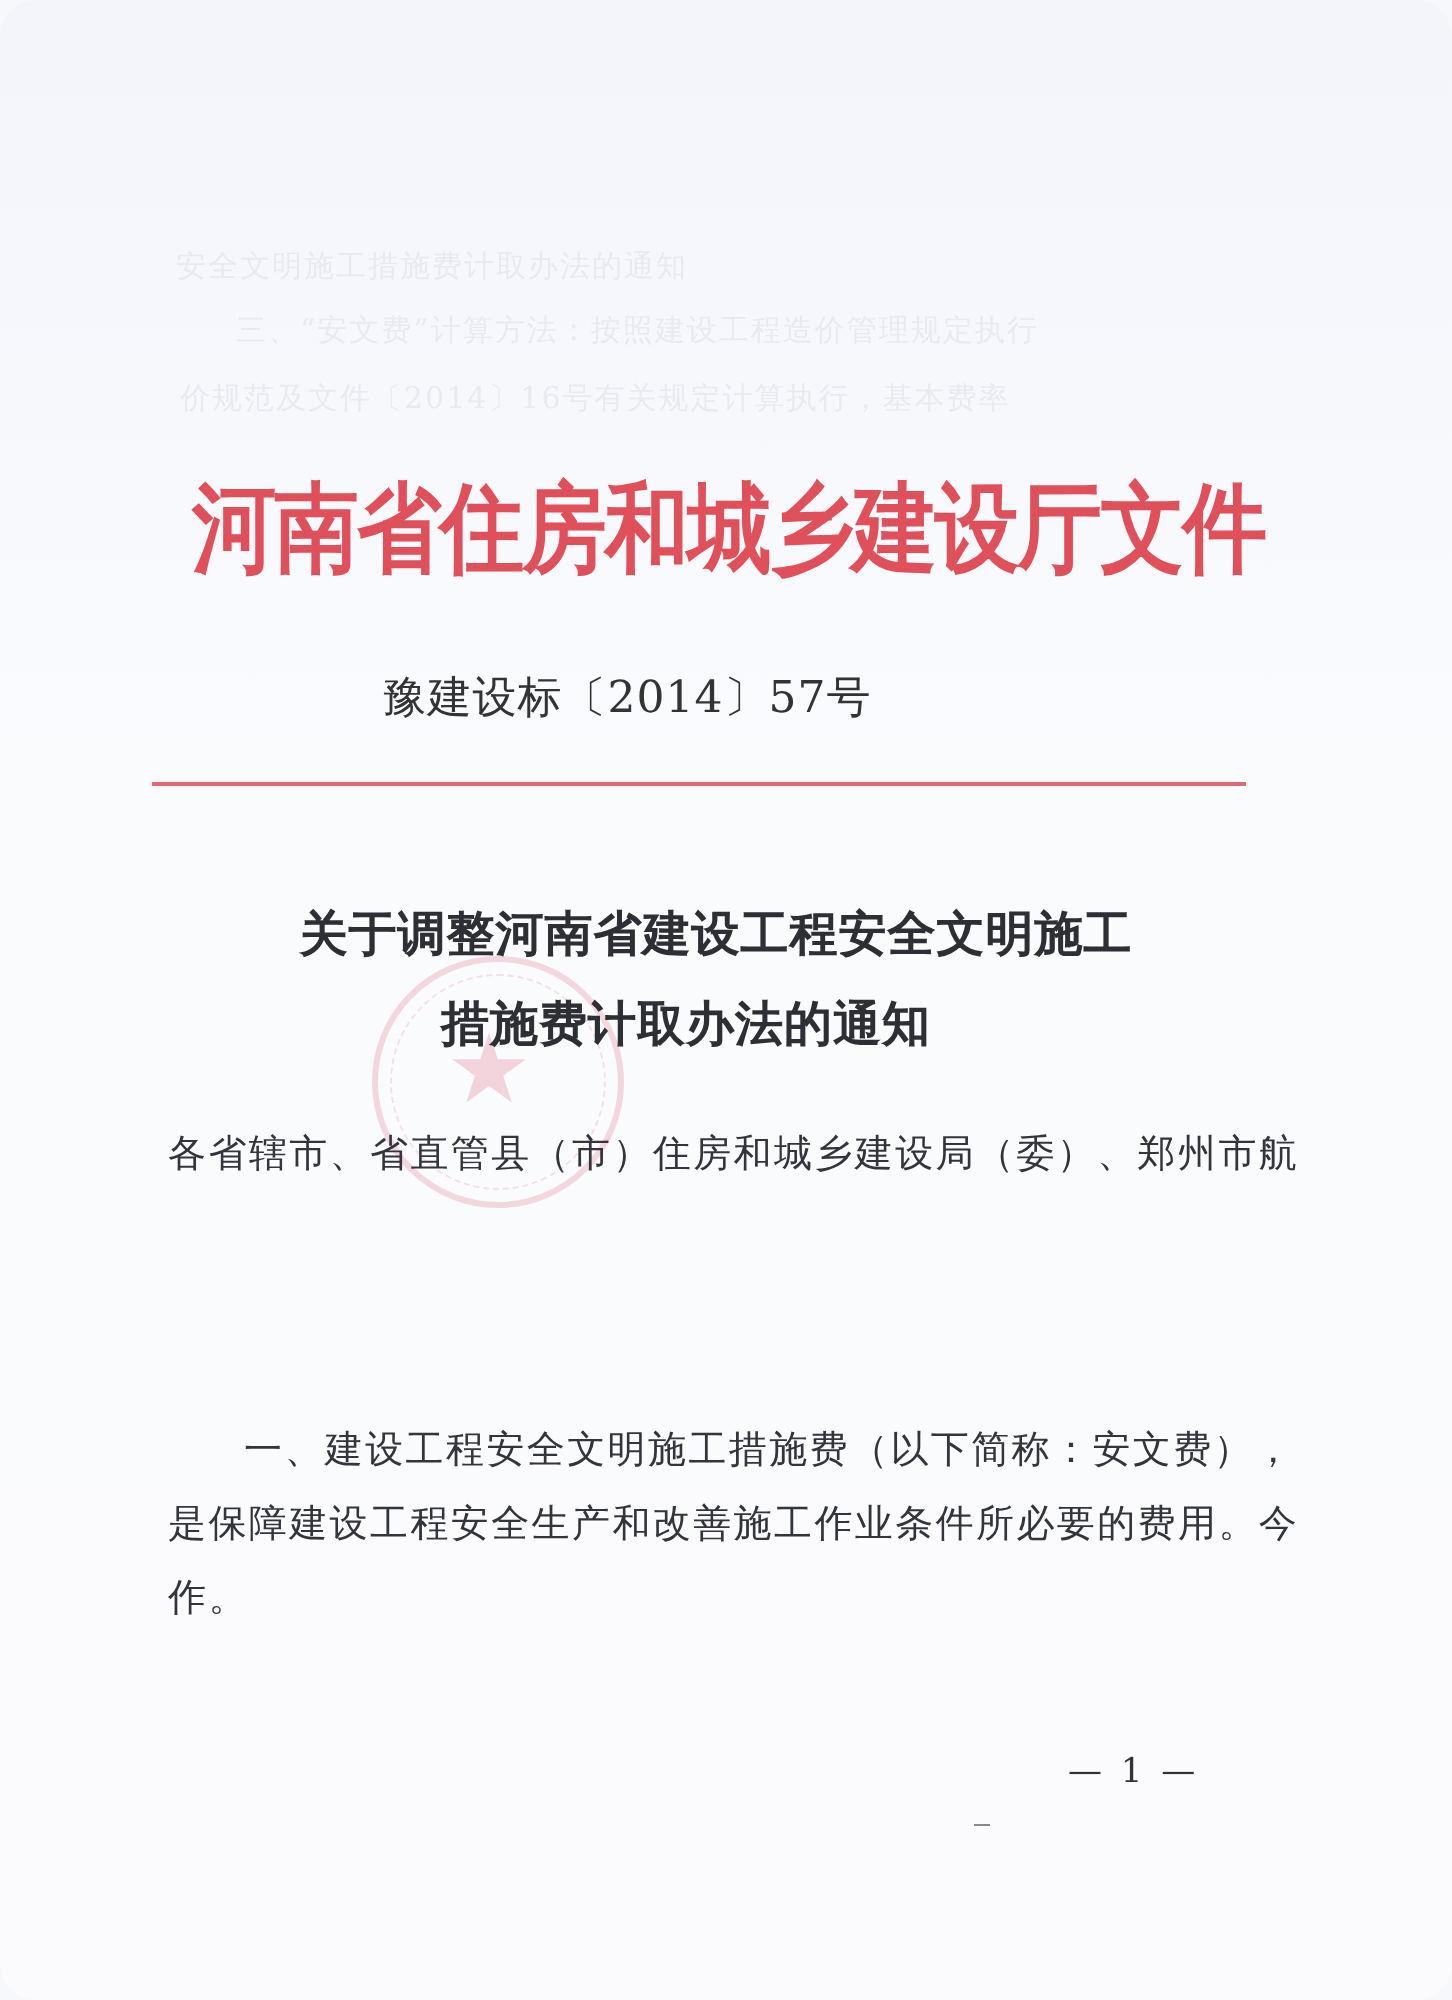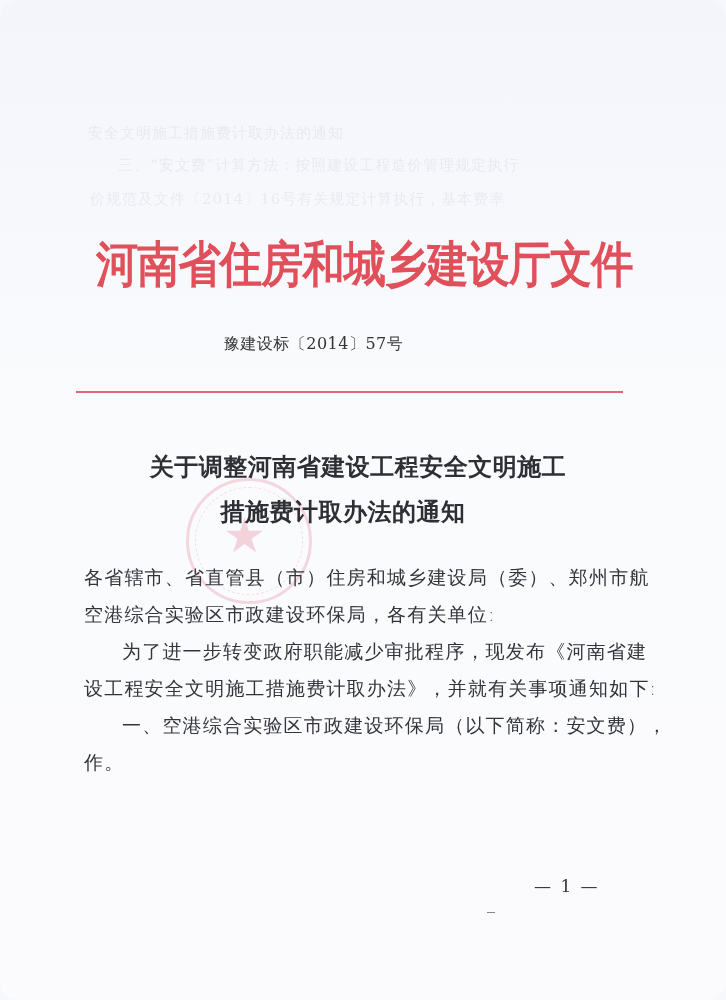--- a/index.html
+++ b/index.html
@@ -17,21 +17,21 @@
   
   .bleed { position: absolute; color: rgba(120,120,140,0.10); font-size: 15px; white-space: nowrap; letter-spacing: 1px; }
   .header-title {
     position: absolute; left: 96px; top: 232px; width: 540px;
     color: #e0505a; font-size: 49px; font-weight: bold; letter-spacing: -1px;
     font-family: "DejaVu Serif", "Liberation Serif", serif;
     white-space: nowrap; transform: scaleX(0.86); transform-origin: left center;
   }
   .doc-number {
     position: absolute; left: 0; width: 627px; top: 334px; text-align: center;
-    font-size: 16px; color: #333; letter-spacing: 0.5px;
+    font-size: 22px; color: #333; letter-spacing: 0.5px;
   }
   .red-rule {
     position: absolute; left: 76px; top: 391px; width: 547px; height: 2px;
     background: #e46672;
   }
   .title-line {
     position: absolute; left: 0; width: 726px; text-align: center;
     font-size: 24px; font-weight: bold; color: #2e2e35; letter-spacing: 0.5px;
     font-family: "DejaVu Sans", "Liberation Sans", sans-serif;
   }
@@ -81,29 +81,25 @@
   <div class="stamp">
     <div class="ring"></div>
     <div class="star">★</div>
   </div>
 
   <div class="title-line t1">关于调整河南省建设工程安全文明施工</div>
   <div class="title-line t2">措施费计取办法的通知</div>
 
   <div class="para" style="top:559px;">
     <span class="line">各省辖市、省直管县（市）住房和城乡建设局（委）、郑州市航</span>
-    <span class="line">空港综合实验区市政建设环保局，各有关单位:</span>
   </div>
 
-  <div class="para" style="top:633px;">
-    <span class="line indent">为了进一步转变政府职能减少审批程序，现发布《河南省建</span>
-    <span class="line">设工程安全文明施工措施费计取办法》，并就有关事项通知如下:</span>
-  </div>
 
   <div class="para" style="top:707px;">
-    <span class="line indent">一、空港综合实验区市政建设环保局（以下简称：安文费），</span>
+    <span class="line indent">一、建设工程安全文明施工措施费（以下简称：安文费），</span>
+    <span class="line">是保障建设工程安全生产和改善施工作业条件所必要的费用。今</span>
     <span class="line">作。</span>
   </div>
 
 
   <div class="page-num">— 1 —</div>
   <div class="tiny-dash"></div>
 </div>
 
 </body></html>

